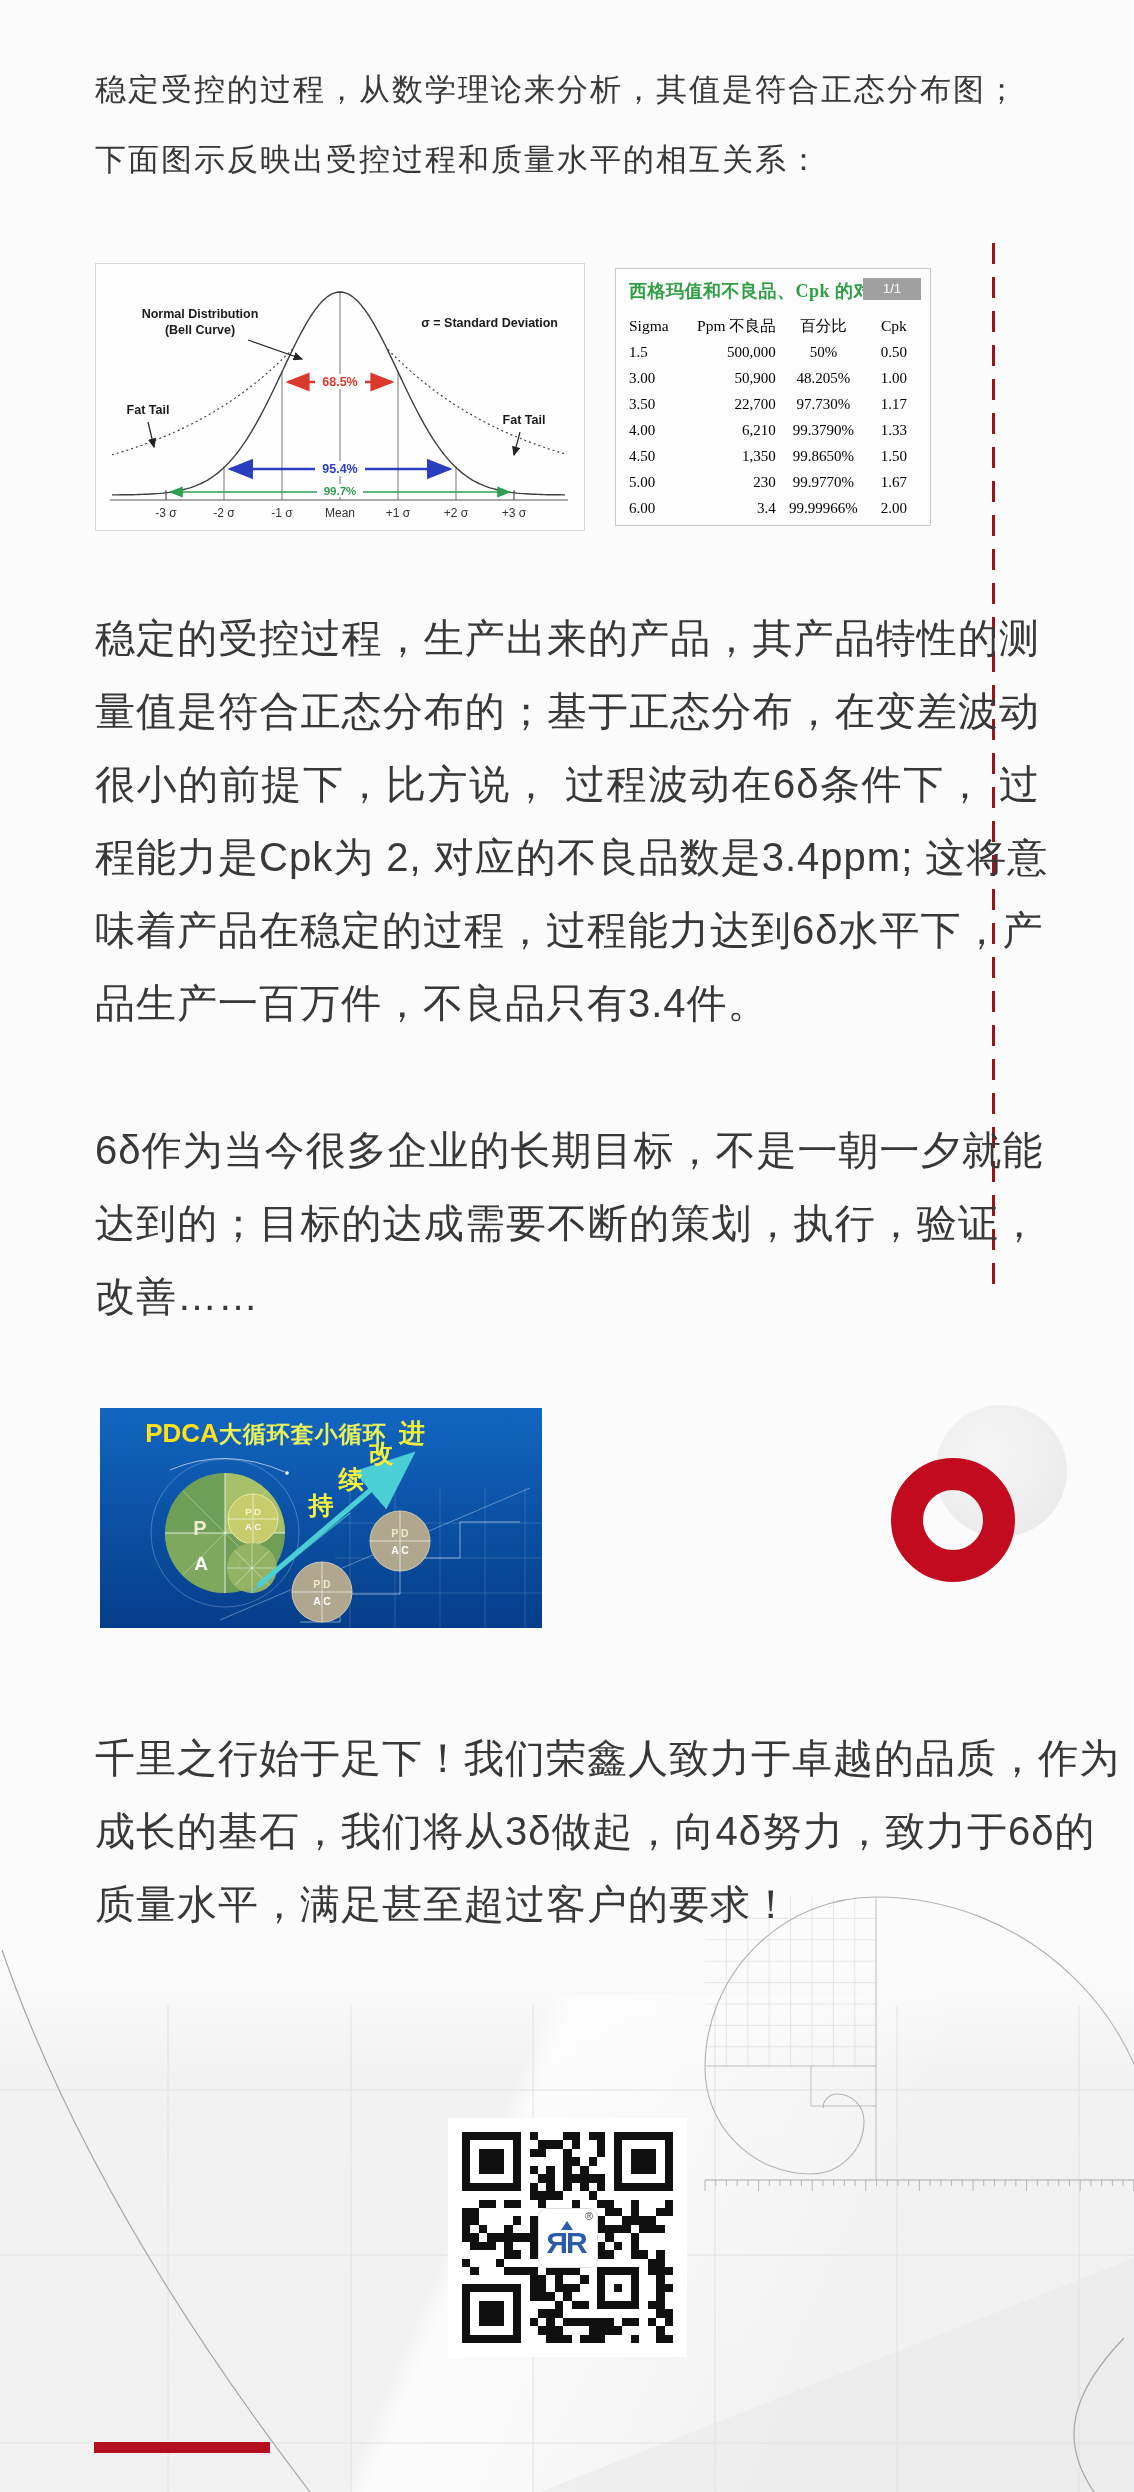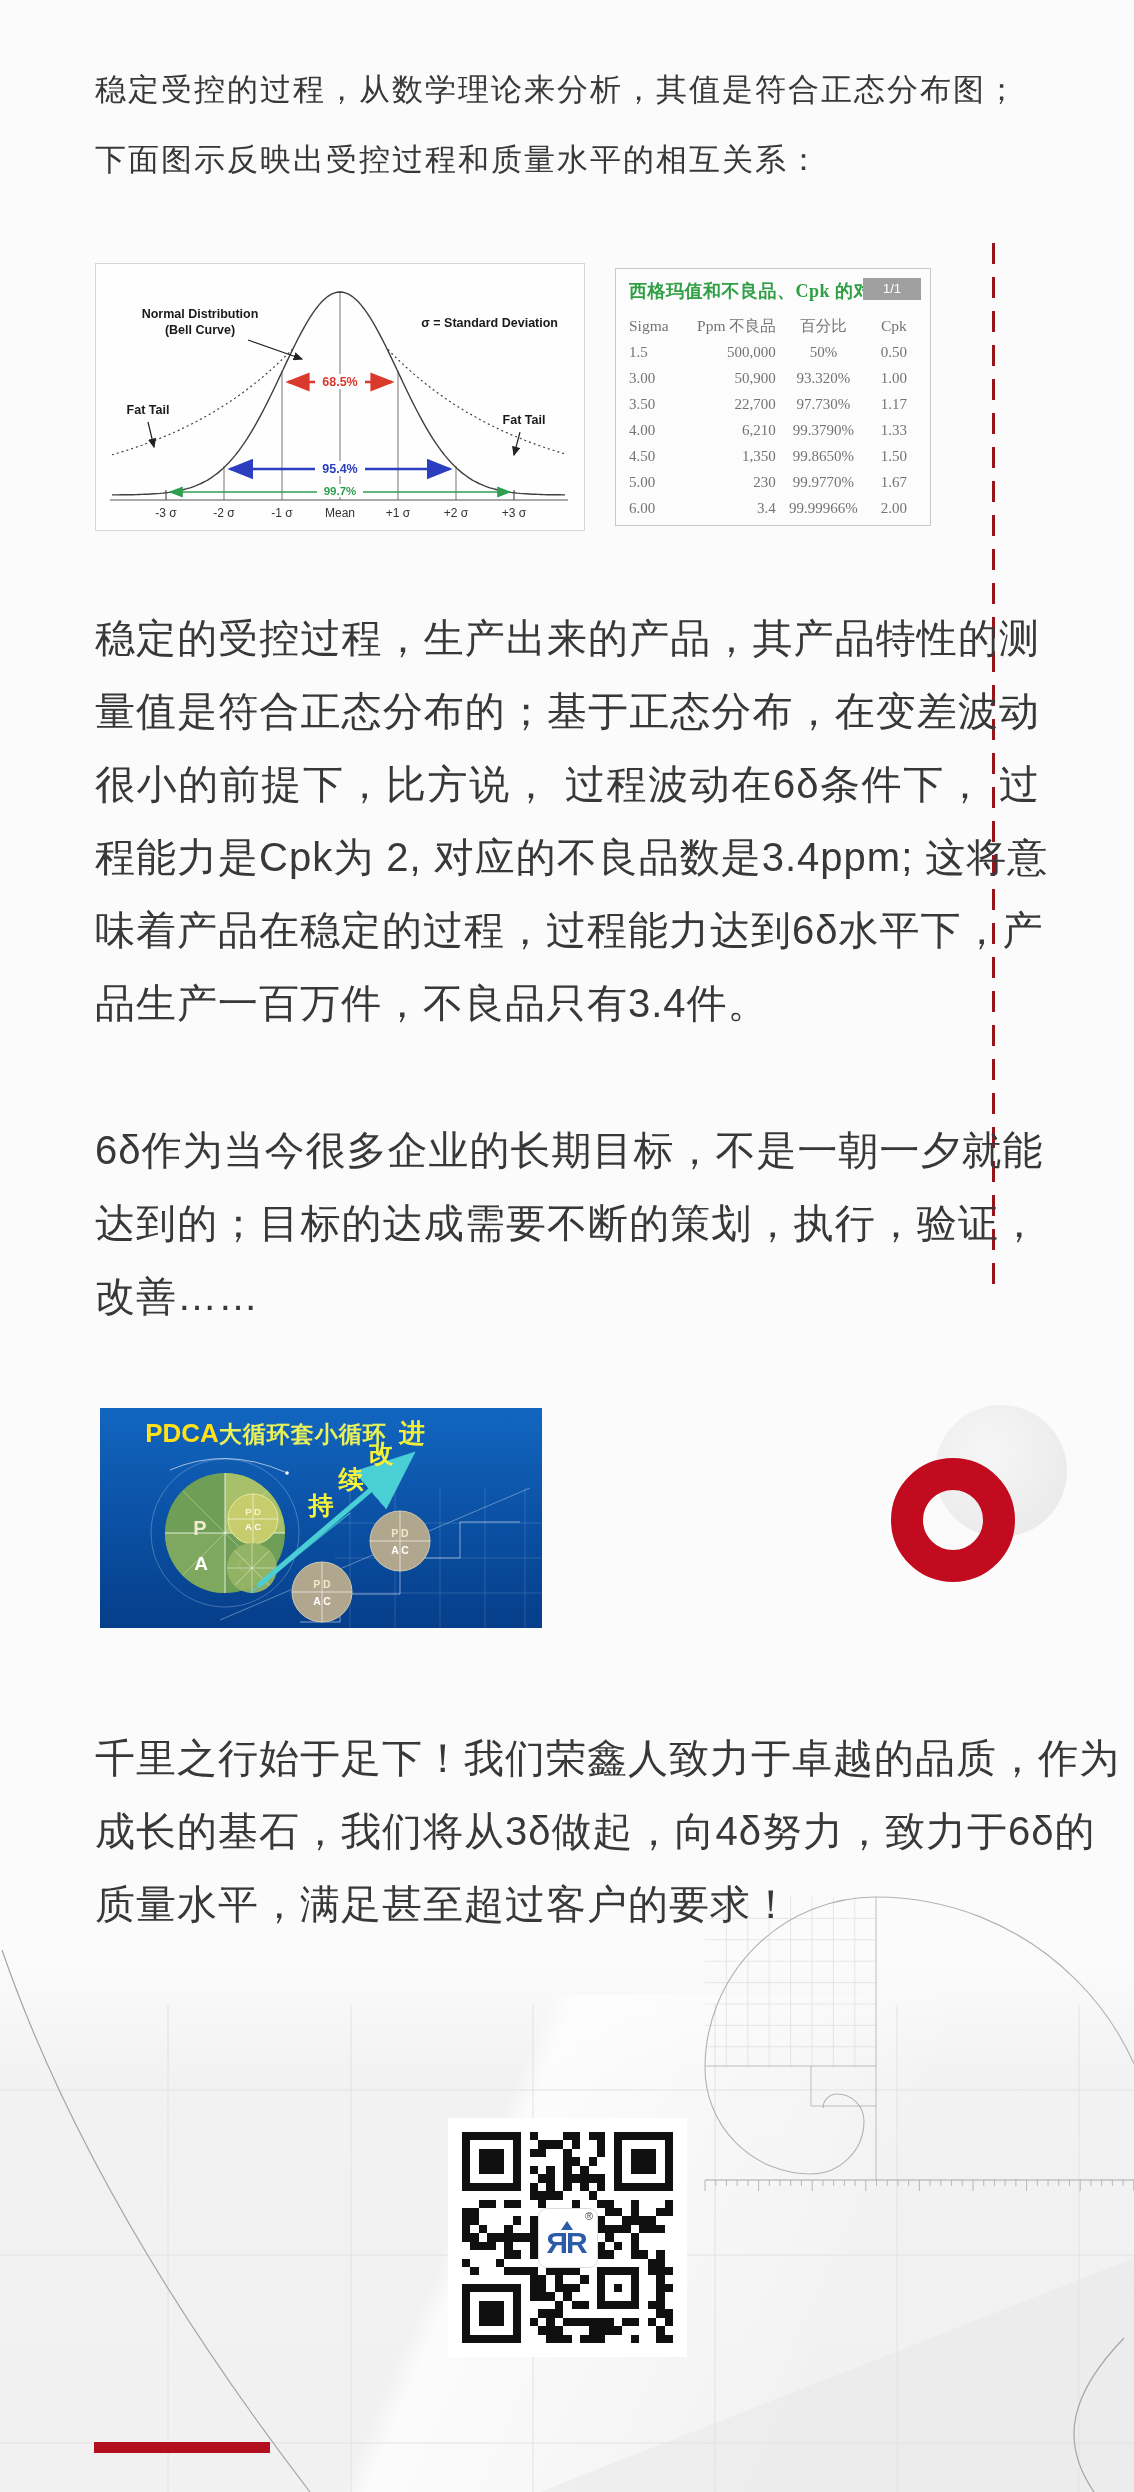--- a/index.html
+++ b/index.html
@@ -8,21 +8,21 @@
   .abs{position:absolute;}
   .cn{color:#383838;letter-spacing:1px;}
   .pline{display:block;height:73px;line-height:73px;font-size:40px;text-align:justify;text-align-last:justify;white-space:nowrap;}
   .pline.short{text-align-last:left;}
   .iline{display:block;height:70px;line-height:70px;font-size:31px;letter-spacing:2px;white-space:nowrap;}
   .figure{background:#fefefe;border:1px solid #d6d6d6;}
   .sigma-box{background:#fcfcfc;border:1px solid #c9c9c9;font-family:"Liberation Serif",serif;}
   .sigma-title{font-size:18px;font-weight:bold;letter-spacing:.5px;}
   .sigma-badge{position:absolute;top:9px;right:9px;width:58px;height:22px;background:#9f9f9f;color:#fff;font-size:13px;line-height:22px;text-align:center;font-family:"Liberation Sans",sans-serif;}
   table.sigma{border-collapse:collapse;width:100%;margin-top:10px;}
-  table.sigma th,table.sigma td{font-weight:normal;font-size:15px;color:#737373;padding:0;height:26px;line-height:26px;}
+  table.sigma th,table.sigma td{font-weight:normal;font-size:15px;color:#000000;padding:0;height:26px;line-height:26px;}
   table.sigma th{font-size:15.5px;}
   .c1{text-align:left;width:21%;}
   .c2{text-align:right;width:30%;padding-right:26px;}
   .c3{text-align:center;width:33%;padding-left:6px;}
   .c4{text-align:center;width:16%;padding-right:2px;}
   .bottom-bg{background:linear-gradient(#fbfbfb,#f2f2f2 22%,#f1f1f1);}
   .sheen{background:linear-gradient(113deg,rgba(255,255,255,0) 41%,rgba(255,255,255,.75) 43%,rgba(255,255,255,.12) 70%,rgba(255,255,255,0) 72%);}
   .shade-tri{background:#e9e9e9;opacity:.6;clip-path:polygon(100% 0,100% 100%,0 100%);}
   .red-dash{width:3px;background:repeating-linear-gradient(180deg,#96151a 0 21px,rgba(0,0,0,0) 21px 34px);}
   .ring{box-sizing:border-box;border-radius:50%;}
@@ -211,21 +211,21 @@
       <tbody id="sigma-rows">
           <tr>
             <td class="c1">1.5</td>
             <td class="c2">500,000</td>
             <td class="c3">50%</td>
             <td class="c4">0.50</td>
           </tr>
           <tr>
             <td class="c1">3.00</td>
             <td class="c2">50,900</td>
-            <td class="c3">93.320%</td>
+            <td class="c3">48.205%</td>
             <td class="c4">1.00</td>
           </tr>
           <tr>
             <td class="c1">3.50</td>
             <td class="c2">22,700</td>
             <td class="c3">97.730%</td>
             <td class="c4">1.17</td>
           </tr>
           <tr>
             <td class="c1">4.00</td>

